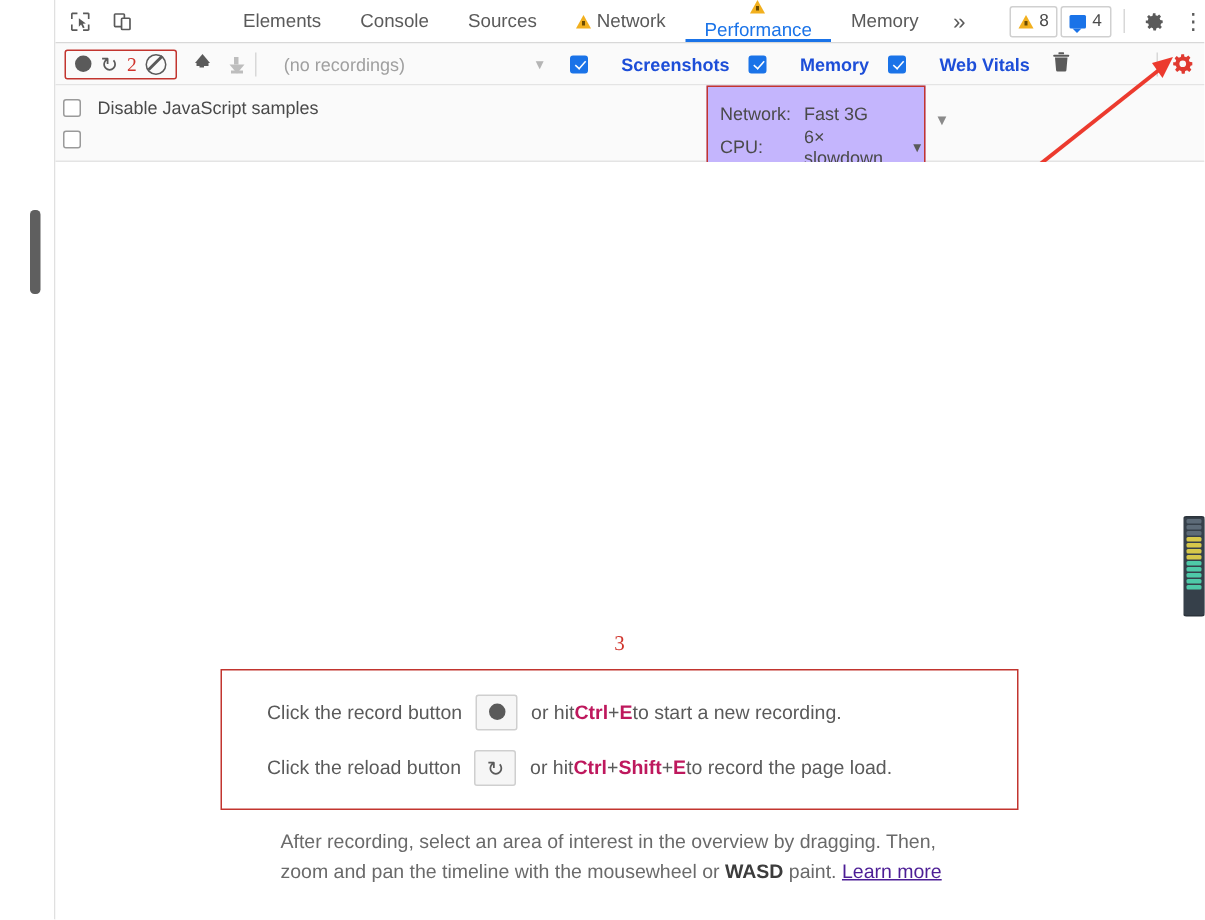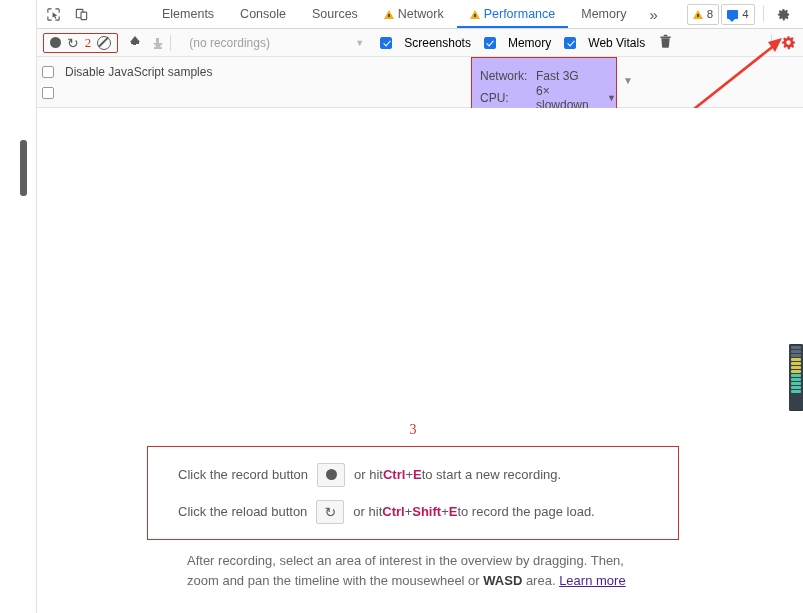--- a/index.html
+++ b/index.html
@@ -44,21 +44,21 @@
   .tool-btn{
     width:24px;height:24px;display:flex;align-items:center;justify-content:center;
     cursor:pointer;border-radius:2px;
   }
   .vsep{width:1px;height:16px;background:#d8d8d8;margin:0 6px;}
   .tabs{display:flex;align-items:center;height:100%;}
   .tab{
     position:relative;height:100%;display:flex;align-items:center;gap:4px;
     padding:0 13px;color:#5a5a5a;font-size:12.5px;cursor:pointer;white-space:nowrap;
   }
-  .tab.active{color:#1a73e8;}
+  .tab.active{color:#1a73e8;flex-direction:column;}
   .tab.active:after{
     content:"";position:absolute;left:0;right:0;bottom:0;height:2px;background:#1a73e8;
   }
   .warn-tri{
     width:0;height:0;border-left:5px solid transparent;border-right:5px solid transparent;
     border-bottom:9px solid #f2b01e;position:relative;display:inline-block;
   }
   .warn-tri:after{
     content:"";position:absolute;left:-1px;top:4px;width:2px;height:3px;background:#6b4b00;
   }
@@ -104,21 +104,21 @@
   .arrow-up i{position:absolute;left:5px;top:4px;width:3px;height:5px;background:#5a5a5a;}
   .arrow-down:before{content:"";position:absolute;left:2.5px;top:11px;width:8px;height:2px;background:#bdbdbd;}
   .arrow-down:after{content:"";position:absolute;left:1.5px;top:7px;border-left:5px solid transparent;border-right:5px solid transparent;border-top:6px solid #bdbdbd;}
   .arrow-down i{position:absolute;left:5px;top:2px;width:3px;height:5px;background:#bdbdbd;}
   .rec-select{
     display:flex;align-items:center;margin-left:12px;min-width:175px;color:#a0a0a0;font-size:12px;
     cursor:pointer;
   }
   .rec-select .caret{margin-left:auto;color:#b5b5b5;font-size:9px;}
   .chk-group{display:flex;align-items:center;gap:13px;margin-left:16px;}
-  .chk{display:flex;align-items:center;gap:12px;cursor:pointer;color:#000000;font-size:12px;white-space:nowrap;}
+  .chk{display:flex;align-items:center;gap:22px;cursor:pointer;color:#1d4ed8;font-size:12px;white-space:nowrap;font-weight:bold;}
   .cbox{
     width:12px;height:12px;border:1px solid #9a9a9a;border-radius:2px;background:#fff;
     box-sizing:border-box;flex:none;
   }
   .cbox.on{background:#1a73e8;border-color:#1a73e8;position:relative;}
   .cbox.on:after{
     content:"";position:absolute;left:3.5px;top:1px;width:3px;height:6px;
     border:solid #fff;border-width:0 1.7px 1.7px 0;transform:rotate(42deg);
   }
   .trash{margin-left:14px;cursor:pointer;}
@@ -379,16 +379,16 @@
         <b>Ctrl</b>
         <span> + </span>
         <b>Shift</b>
         <span> + </span>
         <b>E</b>
         <span> to record the page load.</span>
       </div>
     </div>
 
     <div class="footnote">
-      <span>After recording, select an area of interest in the overview by dragging. Then, zoom and pan the timeline with the mousewheel or </span><b>WASD</b><span> area. </span><a>Learn more</a>
+      <span>After recording, select an area of interest in the overview by dragging. Then, zoom and pan the timeline with the mousewheel or </span><b>WASD</b><span> paint. </span><a>Learn more</a>
     </div>
   </div>
 </div>
 
 </body></html>

